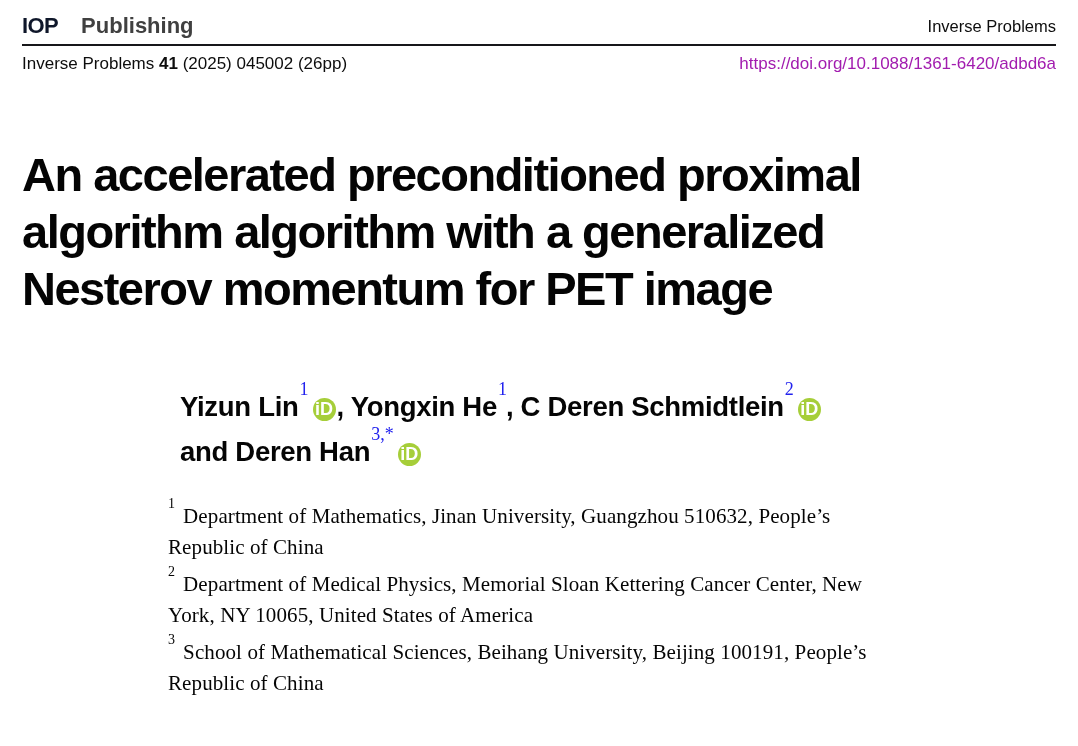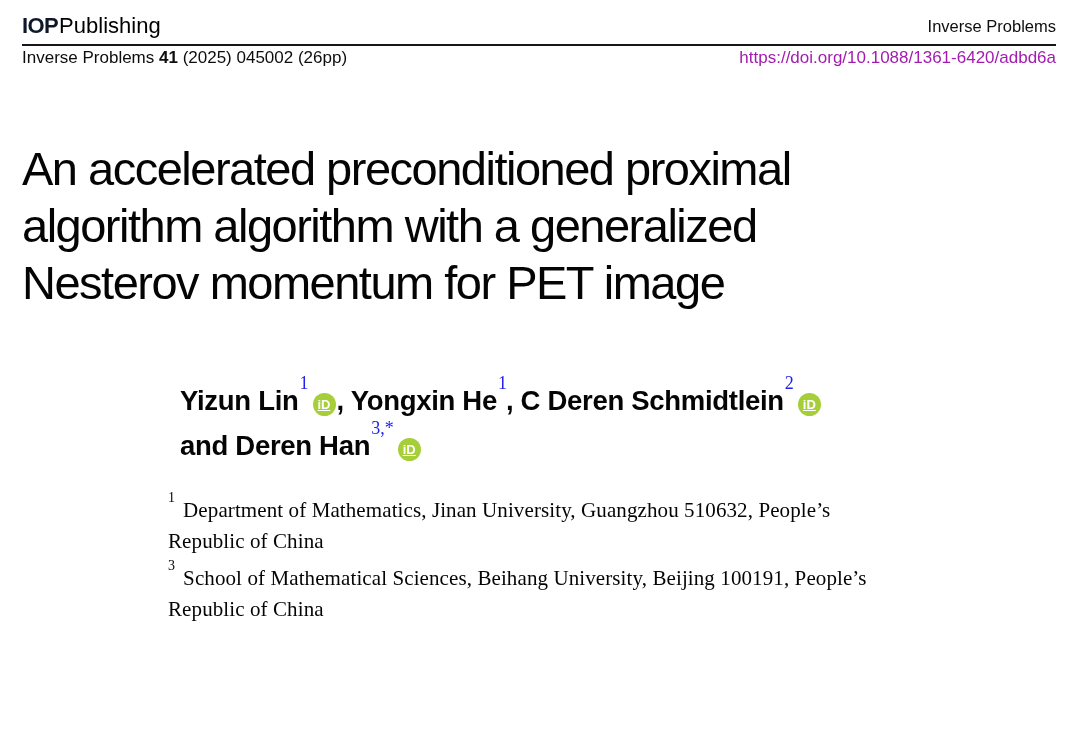--- a/index.html
+++ b/index.html
@@ -6,44 +6,44 @@
   body{
     width:1078px;height:746px;background:#ffffff;color:#000;
     font-family:"Liberation Sans",sans-serif;overflow:hidden;
   }
   .page{padding:0 22px}
 
   
   .hdr-row1{display:flex;justify-content:space-between;align-items:flex-end;padding-top:13px}
   .publisher{font-size:22px;line-height:26px}
   .iop{font-weight:700;color:#0f172a;letter-spacing:-0.6px}
-  .pub{color:#000000;font-weight:400;margin-left:1px}
+  .pub{color:#404040;font-weight:700;margin-left:23px}
   .journal-name{font-size:16.5px;color:#0d0d0d;padding-bottom:3px}
   .rule{border-top:2px solid #17171a;margin-top:5px}
-  .hdr-row2{display:flex;justify-content:space-between;align-items:flex-end;padding-top:2px;font-size:17px;color:#0d0d0d}
+  .hdr-row2{display:flex;justify-content:space-between;align-items:flex-end;padding-top:8px;font-size:17px;color:#0d0d0d}
   .citation b{font-weight:700}
   .doi{color:#a21caf;text-decoration:none;font-size:17px}
 
   
   .title{
-    margin:72px 0 0 0;font-size:47px;line-height:57px;font-weight:400;
+    margin:72px 0 0 0;font-size:47px;line-height:57px;font-weight:700;
     letter-spacing:-1.5px;color:#040404;
   }
 
   
   .authors{margin:64px 0 0 158px;font-size:27.5px;line-height:38px;font-weight:700;letter-spacing:-0.3px;color:#050505}
   .bsup{
     color:#2222ee;font-family:"Liberation Serif",serif;font-weight:400;
     font-size:18px;position:relative;top:-11px;left:1px;letter-spacing:0;
   }
   .orcid{
     display:inline-block;width:23px;height:23px;border-radius:50%;
-    background:#a6ce39;color:#fff;font-size:13px;font-weight:700;
+    background:#a6ce39;color:#fff;font-size:18px;font-weight:700;
     line-height:23px;text-align:center;vertical-align:1px;margin:4px 1px 0 5px;
-    font-family:"Liberation Sans",sans-serif;letter-spacing:0;cursor:pointer;text-decoration:underline;
+    font-family:"Liberation Sans",sans-serif;letter-spacing:0;cursor:pointer;
   }
 
   
   .affils{
     margin:24px 0 0 146px;font-family:"Liberation Serif",serif;
     font-size:21px;line-height:31px;color:#050505;letter-spacing:0.1px;font-weight:400;
   }
   .affils p{margin:0}
   .asup{font-size:14px;position:relative;top:-7px;margin-right:8px}
 </style>
@@ -70,16 +70,17 @@
     <div>Nesterov momentum for PET image</div>
   </h1>
 
   <div class="authors">
     <div class="author-line"><span>Yizun Lin</span><sup class="bsup">1</sup><span class="orcid">iD</span><span>, </span><span>Yongxin He</span><sup class="bsup">1</sup><span>, </span><span>C Deren Schmidtlein</span><sup class="bsup">2</sup><span class="orcid">iD</span></div>
     <div class="author-line"><span>and Deren Han</span><sup class="bsup">3,*</sup><span class="orcid">iD</span></div>
   </div>
 
   <div class="affils">
     <p><sup class="asup">1</sup><span>Department of Mathematics, Jinan University, Guangzhou 510632, People’s</span><br><span>Republic of China</span></p>
+    <p><sup class="asup">2</sup><span>Department of Medical Physics, Memorial Sloan Kettering Cancer Center, New</span><br><span>York, NY 10065, United States of America</span></p>
     <p><sup class="asup">3</sup><span>School of Mathematical Sciences, Beihang University, Beijing 100191, People’s</span><br><span>Republic of China</span></p>
   </div>
 
 </div>
 
 </body></html>

